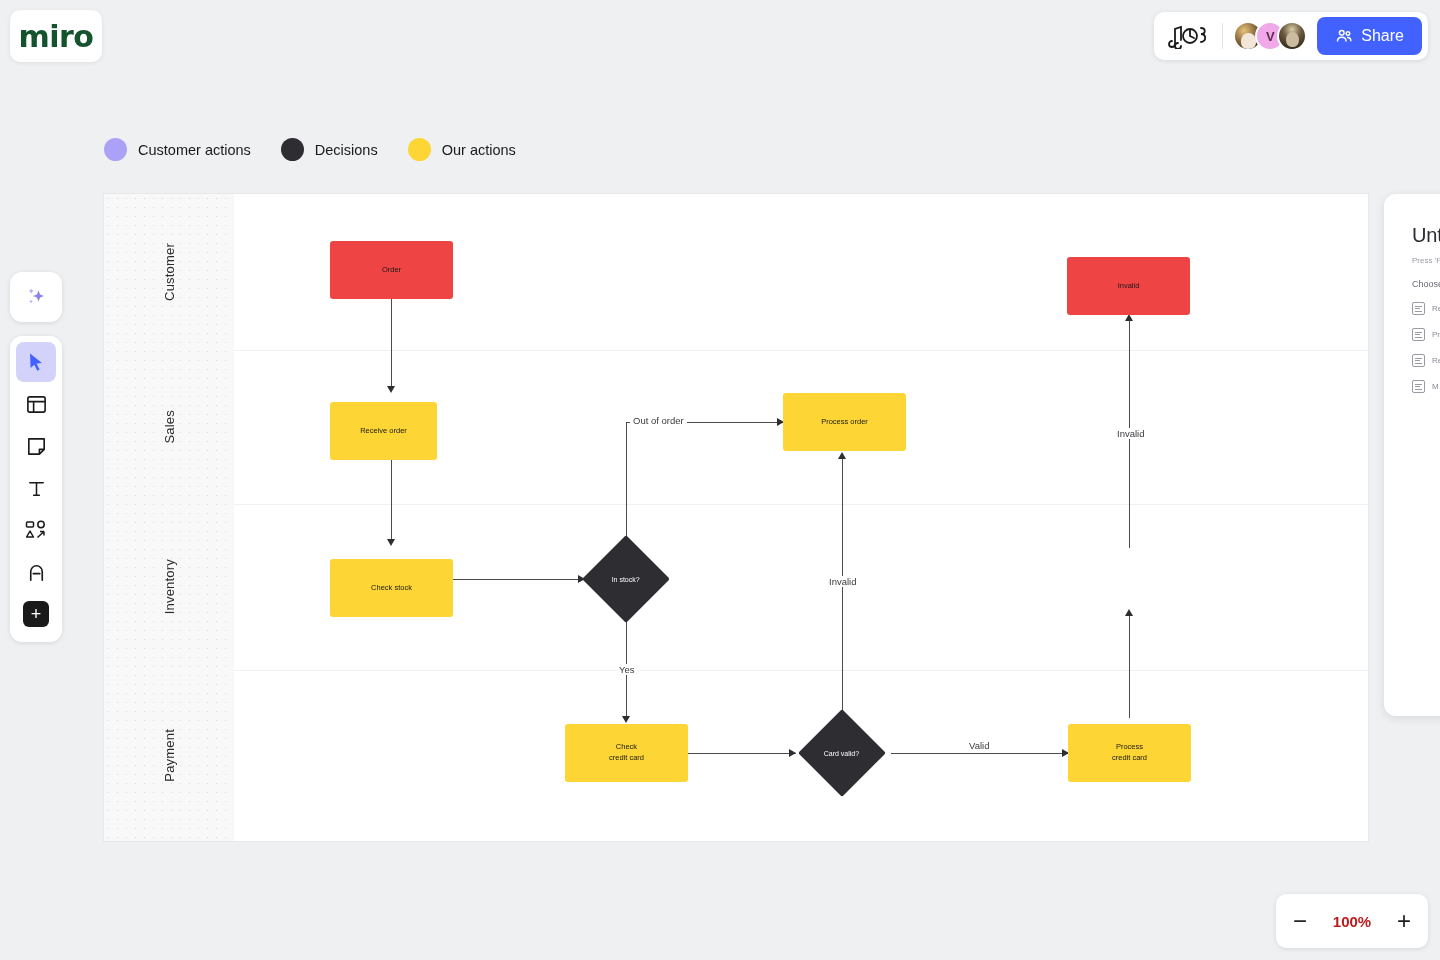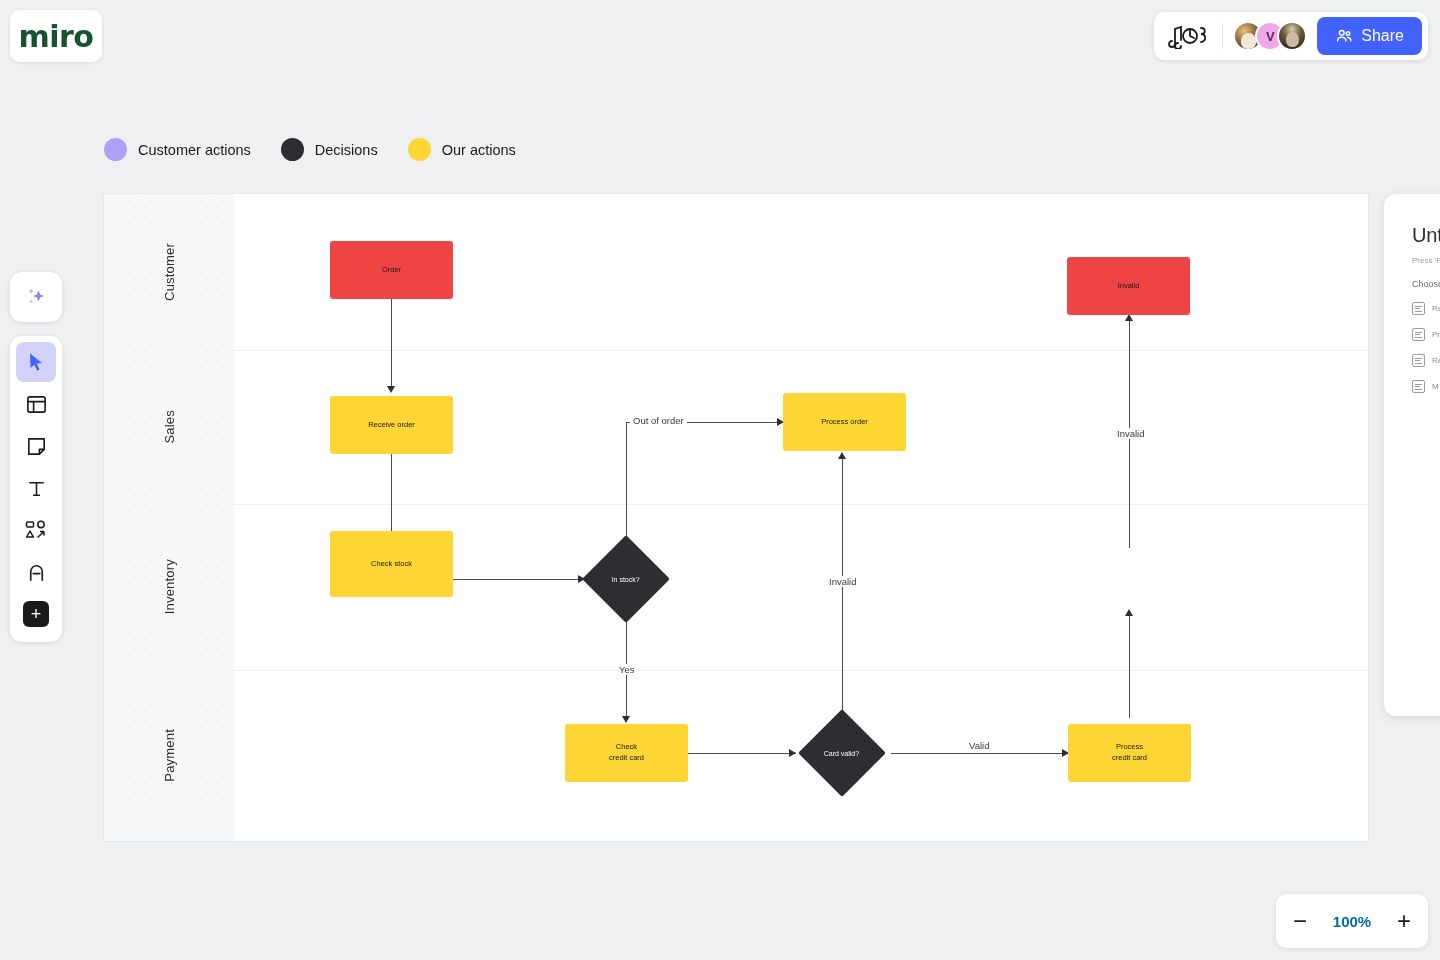--- a/index.html
+++ b/index.html
@@ -151,21 +151,21 @@
   .sp-doc i { display: block; height: 1px; background: #9a9aa5; }
   .sp-doc i:nth-child(2) { width: 70%; }
 
   
   .zoom-ctl {
     position: absolute; right: 12px; bottom: 12px; height: 54px; width: 152px;
     background: #fff; border-radius: 10px; box-shadow: 0 1px 5px rgba(0,0,0,.10);
     display: flex; align-items: center; justify-content: space-around;
   }
   .zoom-btn { font-size: 24px; color: #1a1a1a; cursor: pointer; line-height: 1; width: 30px; text-align: center; }
-  .zoom-val { font-size: 15px; font-weight: 600; color: #0369a1; }
+  .zoom-val { font-size: 15px; font-weight: 600; color: #b91c1c; }
 </style>
 </head>
 <body>
 
 <div id="app">
 
   <div class="logo-card">
     <div class="logo-text">miro</div>
   </div>
 
@@ -314,25 +314,25 @@
 
     <div class="edge v" style="left:1025px;top:418px;height:106px"></div>
     <div class="arrow up" style="left:1021px;top:415px"></div>
 
     <div class="edge v" style="left:1025px;top:124px;height:230px"></div>
     <div class="arrow up" style="left:1021px;top:120px"></div>
     <div class="edge-label" style="left:1010px;top:234px">Invalid</div>
 
     <div class="node purple" style="left:226px;top:47px;width:123px;height:58px">Order</div>
 
-    <div class="node yellow" style="left:226px;top:202px;width:123px;height:58px">Receive order</div>
+    <div class="node yellow" style="left:226px;top:208px;width:107px;height:58px">Receive order</div>
 
     <div class="node yellow" style="left:679px;top:199px;width:123px;height:58px">Process order</div>
 
-    <div class="node yellow" style="left:226px;top:337px;width:123px;height:66px">Check stock</div>
+    <div class="node yellow" style="left:226px;top:365px;width:123px;height:58px">Check stock</div>
 
     <div class="diamond" style="left:491px;top:354px;width:62px;height:62px">
       <span>In stock?</span>
     </div>
 
 
     <div class="node purple" style="left:963px;top:63px;width:123px;height:58px">Invalid</div>
 
     <div class="node yellow" style="left:461px;top:530px;width:123px;height:58px">Check
 credit card</div>

